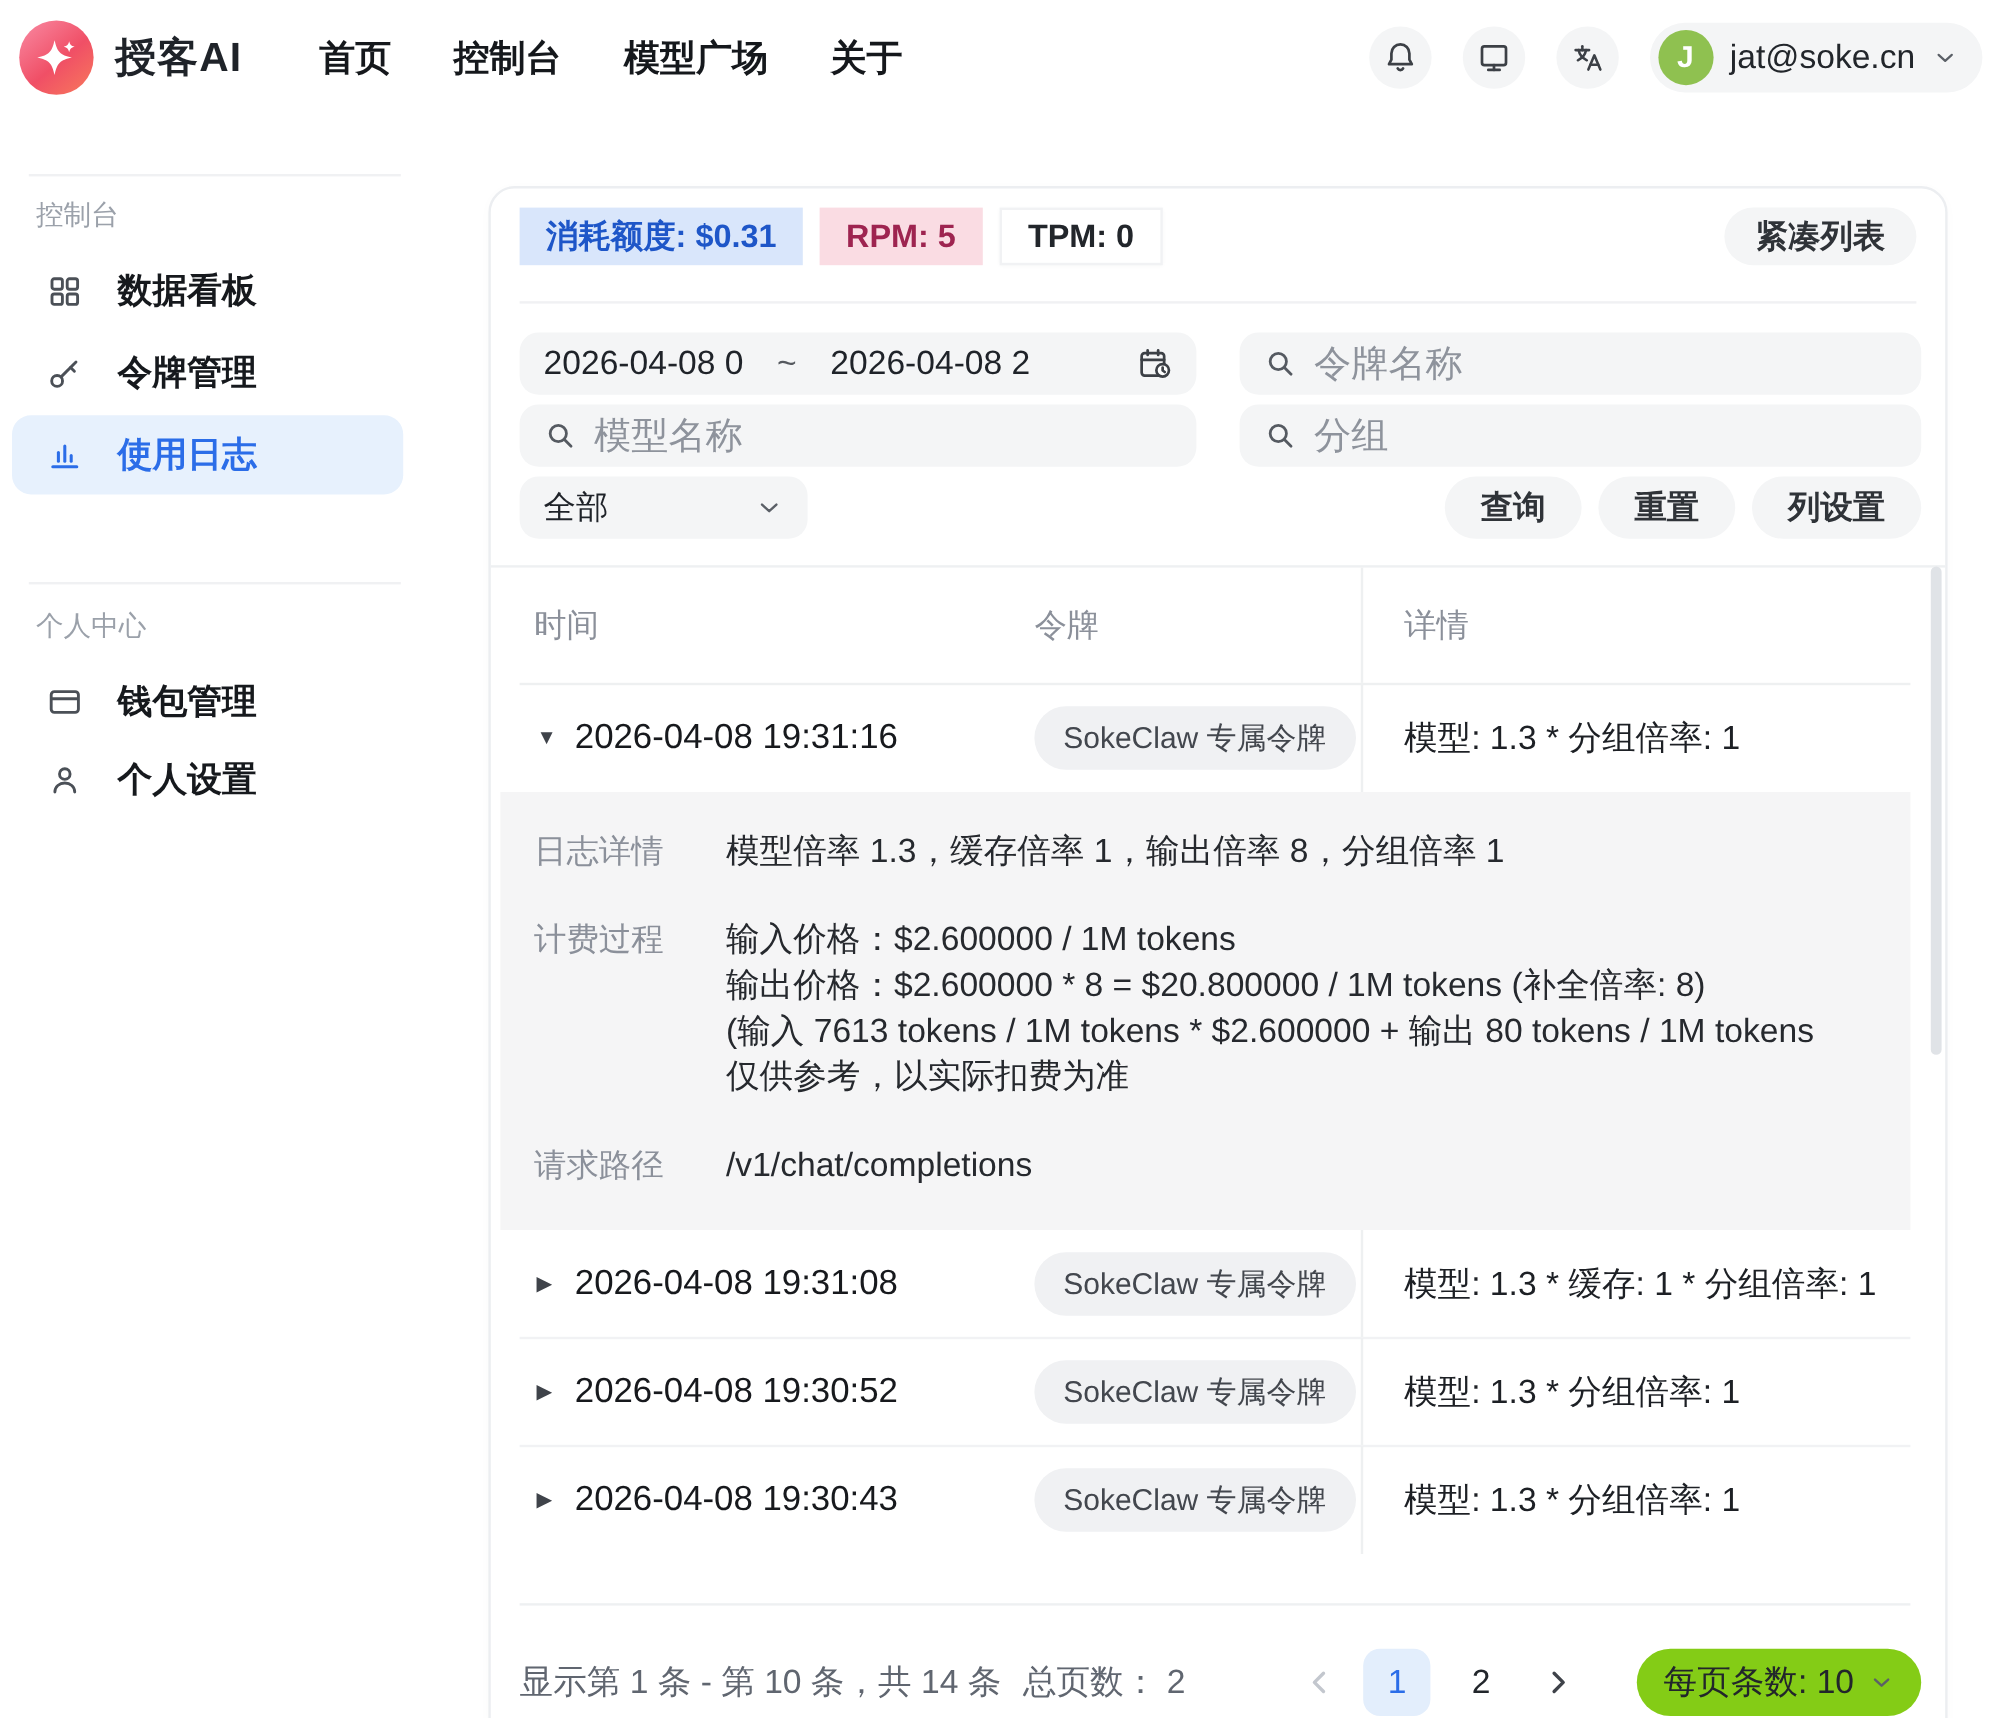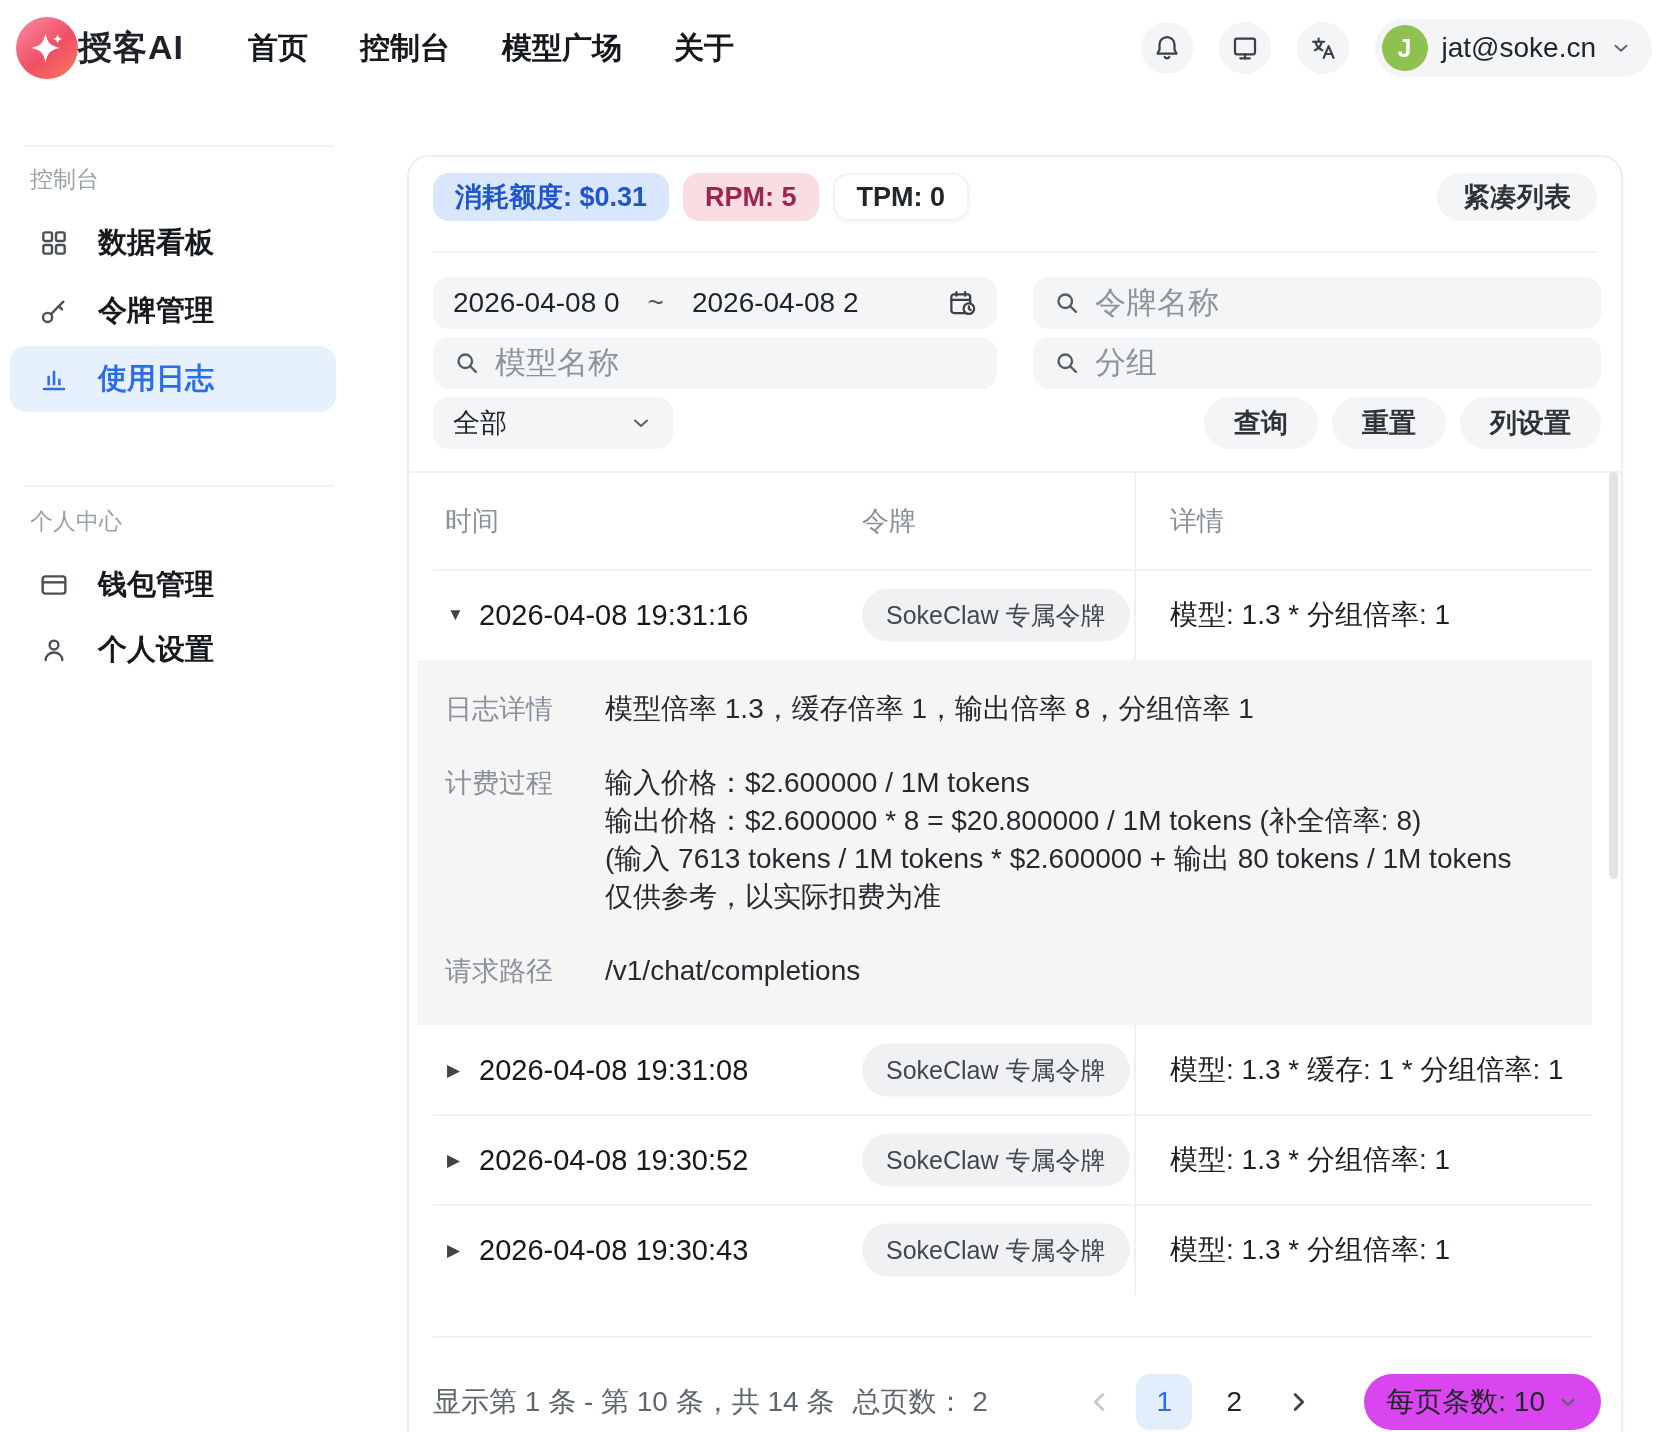--- a/index.html
+++ b/index.html
@@ -3,21 +3,21 @@
 <meta charset="utf-8">
 <style>
   * { margin:0; padding:0; box-sizing:border-box; }
   html,body { background:#fff; }
   body { font-family:"Liberation Sans","DejaVu Sans",sans-serif; color:#1f2329; }
   .stage { position:relative; width:1676px; height:1432px; overflow:hidden; background:#fff; }
 
   
   .topbar { position:absolute; left:0; top:0; width:1676px; height:96px;
             display:flex; align-items:center; padding:0 24px 0 16px; background:#fff; }
-  .brand { display:flex; align-items:center; cursor:pointer; }
+  .brand { display:flex; align-items:center; gap:18px; cursor:pointer; }
   .logo { width:62px; height:62px; border-radius:50%;
           background:linear-gradient(140deg,#f98ba4 0%,#f04f66 55%,#f87a5b 100%);
           display:flex; align-items:center; justify-content:center; }
   .brand-title { font-size:34px; font-weight:700; letter-spacing:1px; }
   .nav { display:flex; align-items:center; gap:52px; margin-left:64px; }
   .nav-item { font-size:30px; font-weight:700; color:#15181c; cursor:pointer; }
   .top-right { margin-left:auto; display:flex; align-items:center; gap:26px; }
   .icon-circle { width:52px; height:52px; border-radius:50%; background:#f4f5f6;
                  display:flex; align-items:center; justify-content:center; cursor:pointer; color:#3c4046; }
   .user-chip { display:flex; align-items:center; gap:14px; background:#f4f5f6;
@@ -37,21 +37,21 @@
   .side-item .s-label { font-size:29px; font-weight:600; }
   .side-item.active { background:#e7f1fd; color:#2b6de8; }
   .side-item.active .s-icon { color:#2b6de8; }
 
   
   .card { position:absolute; left:407px; top:155px; width:1216px; height:1300px;
           background:#fff; border:2px solid #eceef1; border-radius:22px;
           box-shadow:0 2px 10px rgba(0,0,0,0.02); }
 
   .stats-row { position:absolute; left:24px; top:16px; display:flex; gap:14px; }
-  .stat-chip { height:48px; border-radius:16px; display:flex; align-items:center;
+  .stat-chip { height:48px; border-radius:0; display:flex; align-items:center;
                padding:0 22px; font-size:27px; font-weight:600; }
   .chip-quota { background:#d9e6fb; color:#1e56c8; }
   .chip-rpm { background:#fadce3; color:#9e2450; }
   .chip-tpm { background:#fff; color:#22262b; border:2px solid #f1f2f4; box-shadow:0 1px 4px rgba(0,0,0,0.05); }
   .compact-btn { position:absolute; right:24px; top:16px; height:48px; border-radius:24px;
                  background:#f4f5f6; display:flex; align-items:center; padding:0 26px;
                  font-size:27px; font-weight:600; color:#2f3338; cursor:pointer; }
 
   .hdiv { position:absolute; height:2px; background:#f0f1f3; }
   .div-badges { left:24px; right:24px; top:94px; }
@@ -114,21 +114,21 @@
                 display:flex; align-items:center; }
   .pg-summary { font-size:28px; color:#606670; }
   .pg-total { font-size:28px; color:#606670; margin-left:18px; }
   .pager { display:flex; align-items:center; gap:14px; margin-left:auto; }
   .pg-nav { width:44px; height:44px; display:flex; align-items:center; justify-content:center; cursor:pointer; }
   .pg-nav.disabled { color:#c3c7ce; }
   .pg-nav.enabled { color:#3f434a; }
   .pg-num { width:56px; height:56px; border-radius:14px; display:flex; align-items:center;
             justify-content:center; font-size:28px; cursor:pointer; color:#22262b; }
   .pg-num.current { background:#e3eefc; color:#2b6de8; }
-  .page-size { margin-left:44px; height:56px; border-radius:28px; background:#d946ef;
+  .page-size { margin-left:44px; height:56px; border-radius:28px; background:#84cc16;
                display:flex; align-items:center; gap:12px; padding:0 22px; font-size:28px;
                color:#22262b; cursor:pointer; }
 
   .scroll-thumb { position:absolute; right:3px; top:315px; width:9px; height:407px;
                   border-radius:5px; background:#e0e3e7; cursor:pointer; }
 
   svg { display:block; }
 </style>
 </head>
 <body>

